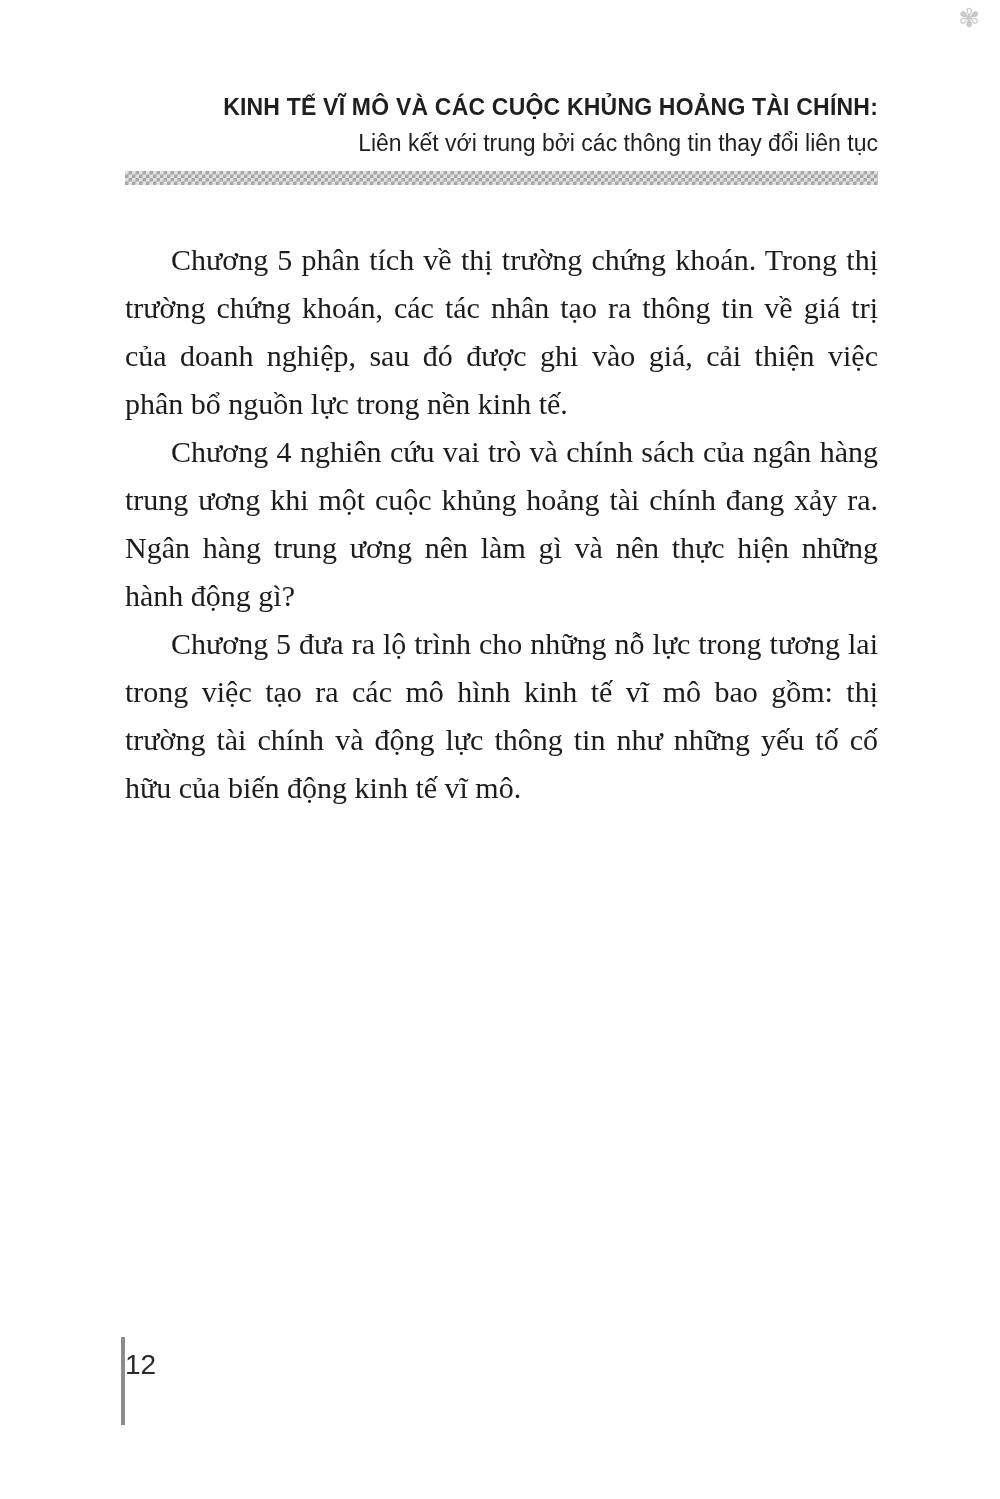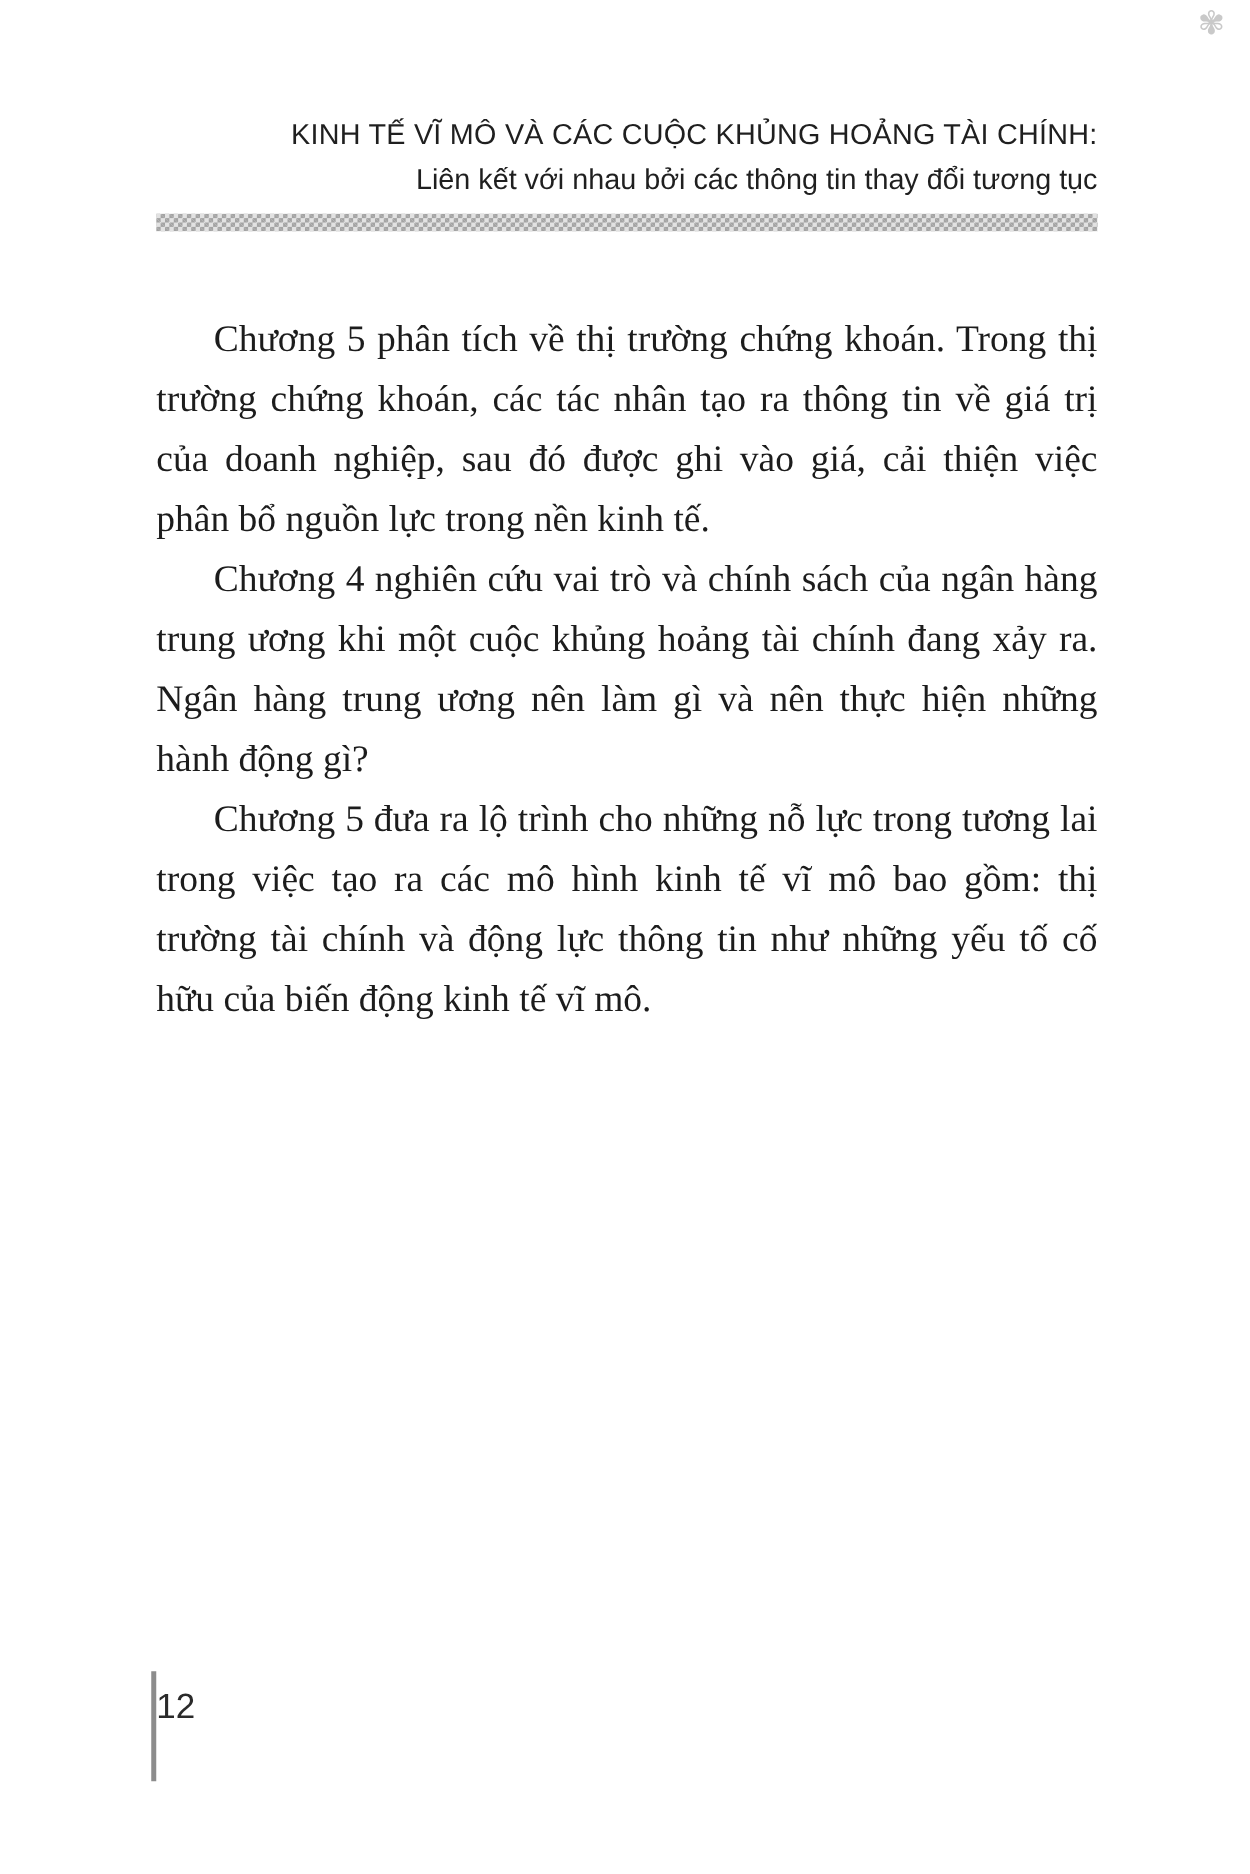--- a/index.html
+++ b/index.html
@@ -28,21 +28,21 @@
   .header {
     position: absolute;
     top: 92px;
     left: 125px;
     width: 753px;
     text-align: right;
     font-family: "Liberation Sans", sans-serif;
     color: #1f1f1f;
   }
   .header .line1 {
-    font-weight: normal;
+    font-weight: bold;
     font-size: 23px;
     line-height: 30px;
     letter-spacing: 0.2px;
   }
   .header .line2 {
     font-weight: normal;
     font-size: 23px;
     line-height: 30px;
     margin-top: 6px;
   }
@@ -53,21 +53,21 @@
     width: 753px;
     height: 14px;
     background:
       linear-gradient(45deg, #a3a3a3 25%, transparent 25%, transparent 75%, #a3a3a3 75%),
       linear-gradient(45deg, #a3a3a3 25%, #e2e2e2 25%, #e2e2e2 75%, #a3a3a3 75%);
     background-size: 7px 7px;
     background-position: 0 0, 3.5px 3.5px;
   }
   .body-text {
     position: absolute;
-    top: 248px;
+    top: 236px;
     left: 125px;
     width: 753px;
     font-size: 30px;
     line-height: 48px;
     text-align: justify;
   }
   .body-text p {
     margin: 0;
     text-indent: 46px;
   }
@@ -94,21 +94,21 @@
 </style>
 </head>
 <body>
 
 <div class="page">
 
   <span class="ornament">✾</span>
 
   <div class="header">
     <div class="line1">KINH TẾ VĨ MÔ VÀ CÁC CUỘC KHỦNG HOẢNG TÀI CHÍNH:</div>
-    <div class="line2">Liên kết với nhau bởi các thông tin thay đổi tương tục</div>
+    <div class="line2">Liên kết với trung bởi các thông tin thay đổi liên tục</div>
   </div>
 
   <div class="divider"></div>
 
   <div class="body-text">
     <p>Chương 5 phân tích về thị trường chứng khoán. Trong thị trường chứng khoán, các tác nhân tạo ra thông tin về giá trị của doanh nghiệp, sau đó được ghi vào giá, cải thiện việc phân bổ nguồn lực trong nền kinh tế.</p>
     <p>Chương 4 nghiên cứu vai trò và chính sách của ngân hàng trung ương khi một cuộc khủng hoảng tài chính đang xảy ra. Ngân hàng trung ương nên làm gì và nên thực hiện những hành động gì?</p>
     <p>Chương 5 đưa ra lộ trình cho những nỗ lực trong tương lai trong việc tạo ra các mô hình kinh tế vĩ mô bao gồm: thị trường tài chính và động lực thông tin như những yếu tố cố hữu của biến động kinh tế vĩ mô.</p>
   </div>
 

